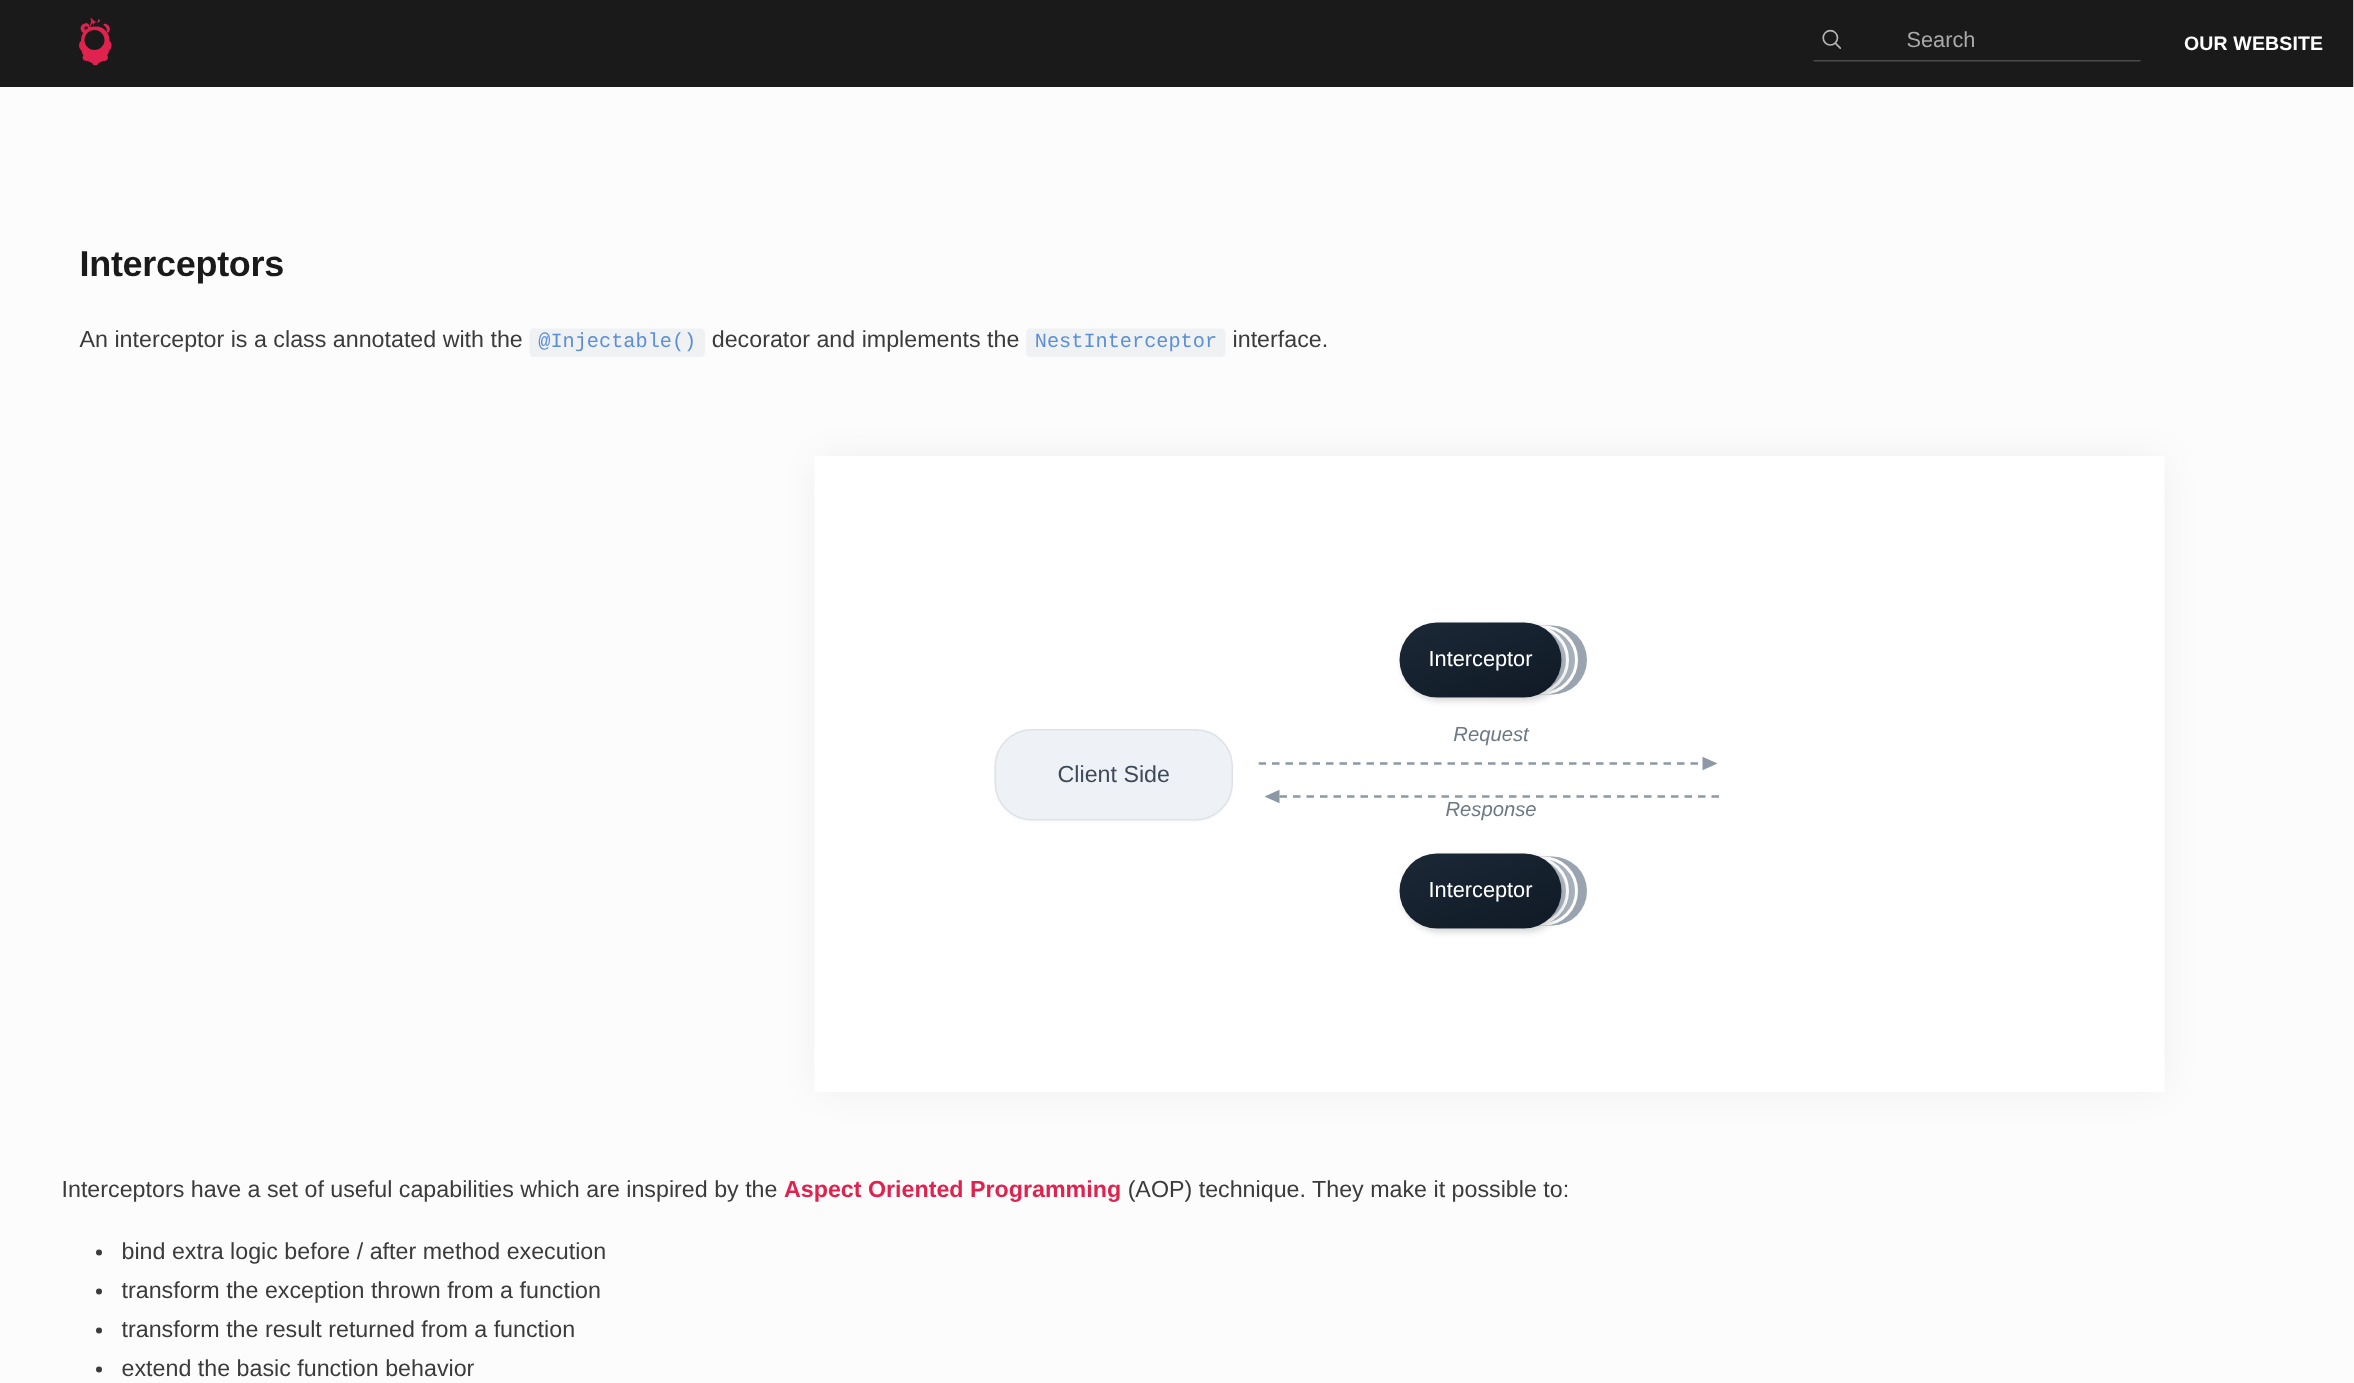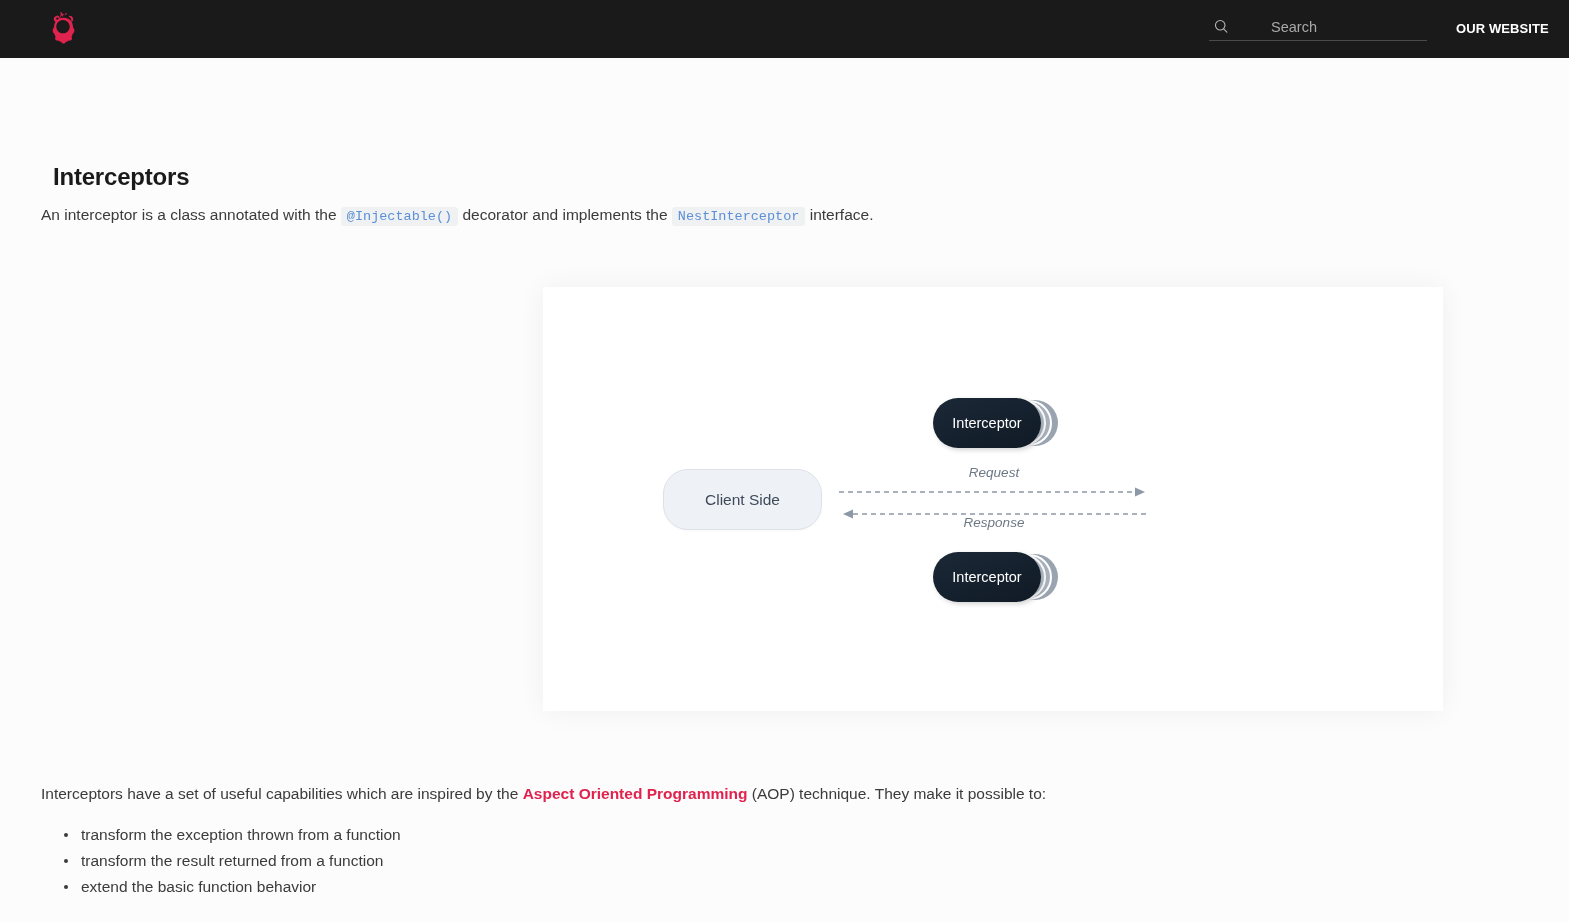--- a/index.html
+++ b/index.html
@@ -87,38 +87,38 @@
     letter-spacing: -0.2px;
     margin: 12px;
   }
   .intro-para {
     position: absolute;
     left: 41px;
     top: 146px;
     font-size: 15.5px;
     color: #3b3b3b;
     line-height: 22px;
-    margin: 0;
+    margin: 12px;
     white-space: nowrap;
   }
   code.tok {
     font-family: "Liberation Mono", monospace;
     font-size: 13.5px;
     background: #f0f1f3;
     color: #5b8fd6;
     padding: 2px 6px;
     border-radius: 3px;
     white-space: nowrap;
   }
 
   
   .diagram-card {
     position: absolute;
     left: 543px;
-    top: 229px;
+    top: 246px;
     width: 900px;
     height: 424px;
     background: #ffffff;
     box-shadow: 0 0 26px rgba(0,0,0,0.055);
   }
   .diagram-inner {
     position: relative;
     width: 100%;
     height: 100%;
   }
@@ -311,19 +311,20 @@
     </div>
   </div>
 
   <p class="body-para">
     <span>Interceptors have a set of useful capabilities which are inspired by the</span>
     <a href="#">Aspect Oriented Programming</a>
     <span>(AOP) technique. They make it possible to:</span>
   </p>
 
   <ul class="bullet-list">
+    <li>bind extra logic before / after method execution</li>
     <li>transform the exception thrown from a function</li>
     <li>transform the result returned from a function</li>
     <li>extend the basic function behavior</li>
 
   </ul>
 
 </div>
 
 </body></html>

